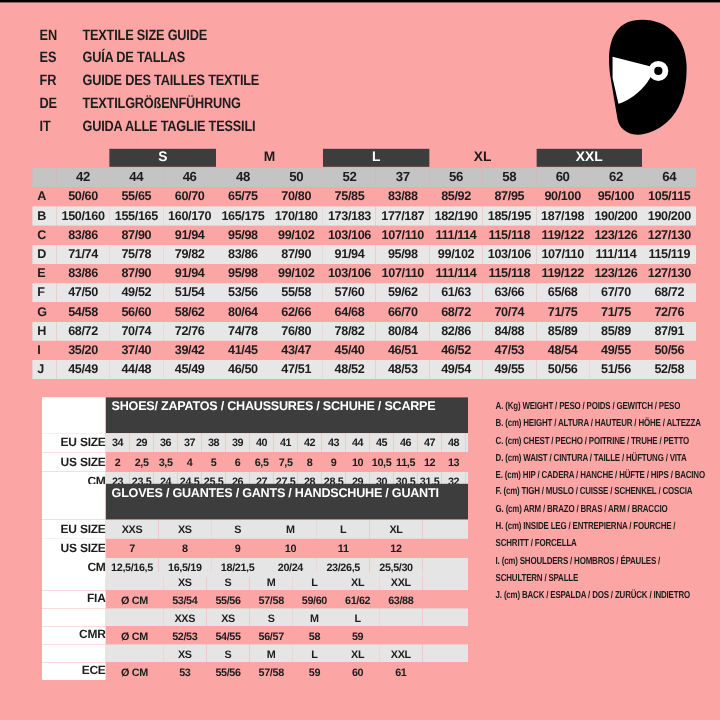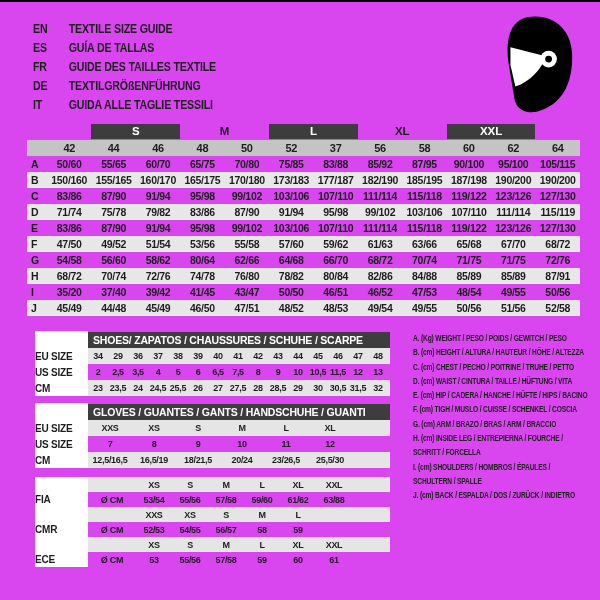--- a/index.html
+++ b/index.html
@@ -1,16 +1,16 @@
 <!DOCTYPE html>
 <html><head>
 <meta charset="utf-8">
 <style>
   html,body{margin:0;padding:0;background:#fff;}
-  .canvas{position:relative;width:600px;height:600px;background:#d946ef;overflow:hidden;
+  .canvas{position:relative;width:600px;height:600px;background:#fca5a5;overflow:hidden;
           font-family:"Liberation Sans",sans-serif;color:#1d1d1d;}
   .topline{position:absolute;top:0;left:0;width:600px;height:2px;background:#000;}
 
   
   .langs{position:absolute;left:33px;top:20px;transform:scaleX(.85);transform-origin:left top;}
   .lang-row{display:flex;font-weight:700;font-size:12.5px;line-height:19px;letter-spacing:-.2px;}
   .lang-code{width:42px;flex:0 0 42px;}
 
   
   .helmet-svg{position:absolute;left:487px;top:13px;width:88px;height:100px;}
@@ -23,24 +23,24 @@
   table.main .gbar{background:#3d3d3d;color:#fff;height:15px;line-height:15px;font-size:11.5px;letter-spacing:0;}
   table.main .gplain{height:15px;line-height:15px;font-size:11.5px;letter-spacing:0;}
   table.main tr.nums td{background:#c4c4c4;font-size:11px;}
   table.main tr.shade td{background:#e7e7e7;}
   table.main td.letter{text-align:left;padding-left:4px;}
 
   
   table.bt{position:absolute;border-collapse:collapse;table-layout:fixed;
            font-weight:700;font-size:9px;letter-spacing:-.3px;text-align:center;}
   table.bt td{padding:0;height:16px;white-space:nowrap;overflow:hidden;}
-  table.bt td.lbl{text-align:left;font-size:10px;letter-spacing:-.2px;background:#fff;margin-top:14px;}
+  table.bt td.lbl{text-align:right;font-size:10px;letter-spacing:-.2px;background:#fff;margin-top:14px;}
   table.bt tr.shade td:not(.lbl){background:#e5e5e5;}
   table.bt tr.titlerow td{height:17px;}
-  .tbar{background:#3d3d3d;color:#fff;height:16px;line-height:17px;font-size:10.5px;
+  .tbar{background:#3d3d3d;color:#fff;height:30px;line-height:17px;font-size:10.5px;
         letter-spacing:-.2px;text-align:left;padding-left:5px;}
   #shoes-table{left:35px;top:331px;width:355px;}
   #gloves-table{left:35px;top:403px;width:355px;}
   #helmet-table{left:35px;top:477px;width:355px;}
   #helmet-table td{height:15px;}
   #helmet-table tr.titlerow td{height:17px;}
 
   
   .legend{position:absolute;left:413px;top:331px;width:230px;transform:scaleX(.78);
           transform-origin:left top;font-weight:700;font-size:8.5px;line-height:14.3px;letter-spacing:-.2px;}
@@ -253,21 +253,21 @@
           <td>85/89</td>
           <td>87/91</td>
         </tr>
         <tr>
           <td class="letter">I</td>
           <td>35/20</td>
           <td>37/40</td>
           <td>39/42</td>
           <td>41/45</td>
           <td>43/47</td>
-          <td>50/50</td>
+          <td>45/40</td>
           <td>46/51</td>
           <td>46/52</td>
           <td>47/53</td>
           <td>48/54</td>
           <td>49/55</td>
           <td>50/56</td>
         </tr>
         <tr class="shade">
           <td class="letter">J</td>
           <td>45/49</td>

